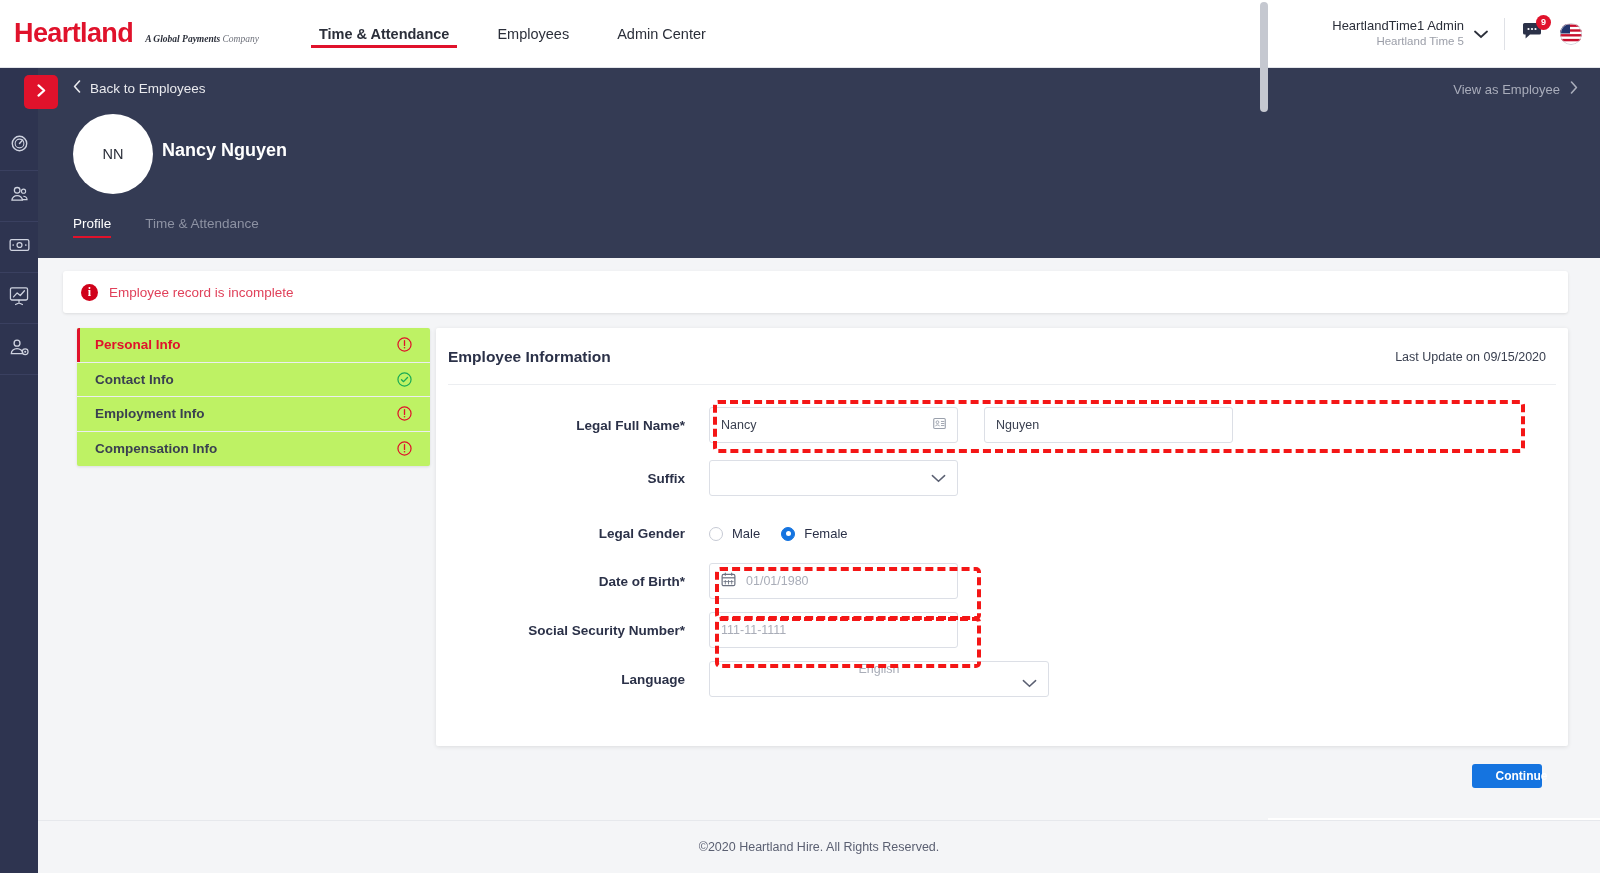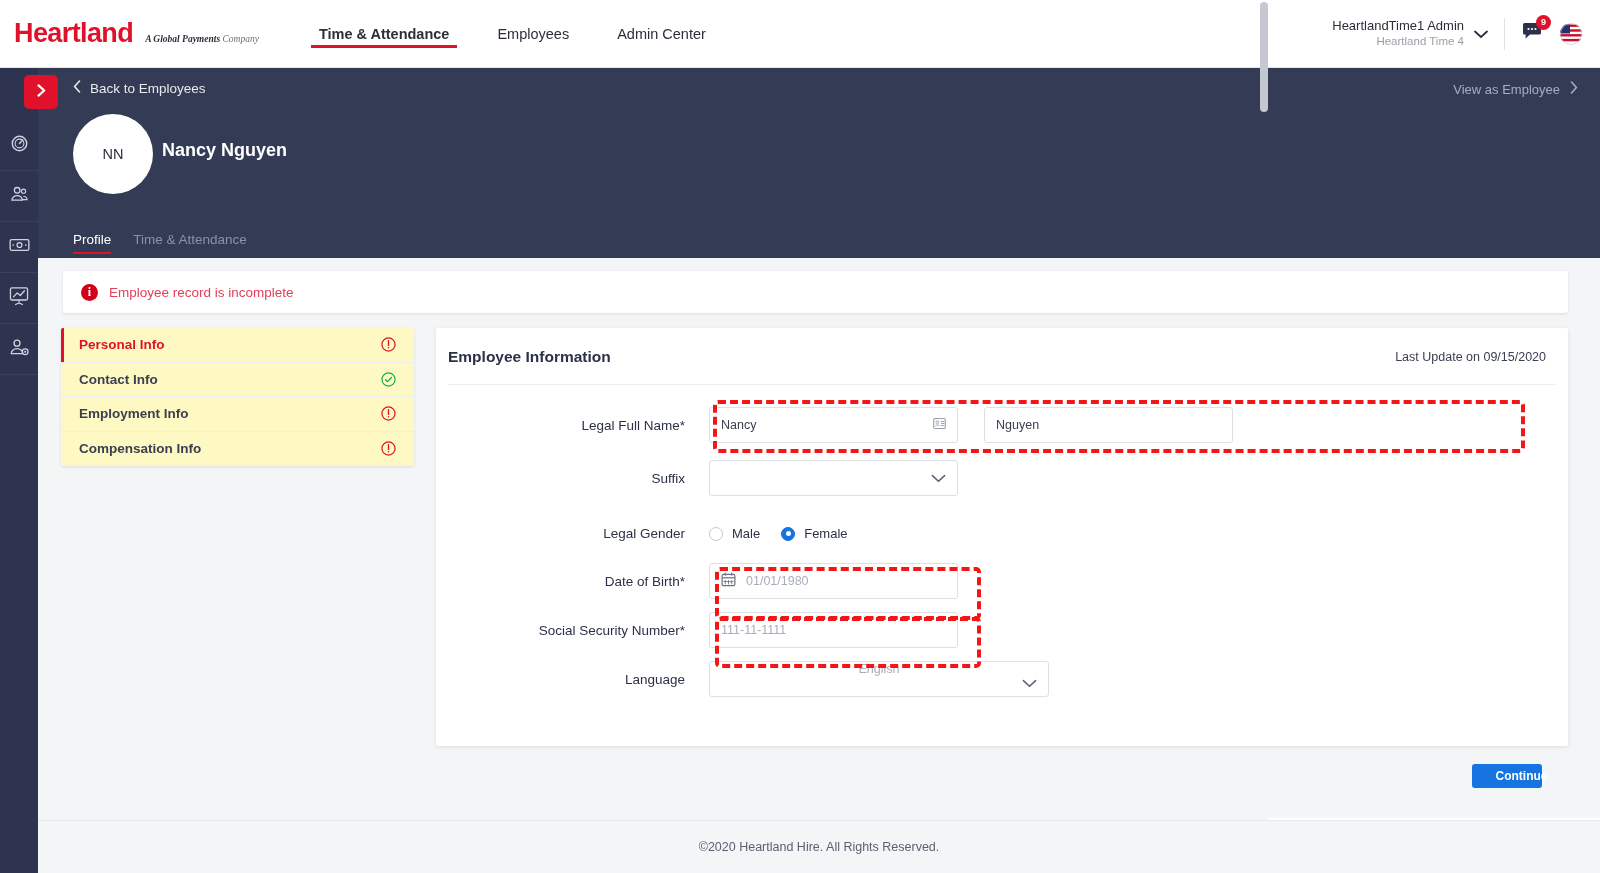--- a/index.html
+++ b/index.html
@@ -87,21 +87,21 @@
   .view-as .chev { margin-left: 10px; }
   .avatar {
     position: absolute; top: 46px; left: 35px; width: 80px; height: 80px;
     border-radius: 50%; background: #ffffff; display: flex; align-items: center;
     justify-content: center; color: #2b2f3a; font-size: 14.5px;
   }
   .emp-name {
     position: absolute; top: 72px; left: 124px; color: #ffffff;
     font-size: 18px; font-weight: bold;
   }
-  .emp-tabs { position: absolute; bottom: 4px; left: 35px; display: flex; gap: 22px; }
+  .emp-tabs { position: absolute; bottom: 20px; left: 35px; display: flex; gap: 34px; }
   .emp-tab { font-size: 13.5px; color: #8d92a3; position: relative; padding-bottom: 7px; cursor: pointer; }
   .emp-tab.active { color: #ffffff; font-weight: normal; }
   .emp-tab.active:after {
     content: ""; position: absolute; left: 0; right: 0; bottom: 0;
     height: 2.5px; background: #e0122b;
   }
 
   
   .body-area { position: absolute; top: 258px; left: 38px; width: 1562px; height: 560px; background: #f4f5f7; }
   .alert-bar {
@@ -110,21 +110,21 @@
     padding-left: 18px; box-shadow: 0 1px 3px rgba(0,0,0,.10);
   }
   .alert-ico {
     width: 17px; height: 17px; border-radius: 50%; background: #d0021b; color: #fff;
     font-size: 12px; font-weight: bold; display: flex; align-items: center;
     justify-content: center; font-family: "Liberation Serif", serif; margin-right: 11px;
   }
   .alert-txt { color: #e0415a; font-size: 13.5px; }
 
   .section-nav {
-    position: absolute; top: 70px; left: 23px; width: 353px; background: #fef9c3;
+    position: absolute; top: 70px; left: 39px; width: 353px; background: #bef264;
     border-radius: 2px; box-shadow: 0 1px 3px rgba(0,0,0,.10); overflow: hidden;
   }
   .sec-item {
     height: 34.5px; display: flex; align-items: center; padding: 0 18px 0 18px;
     border-bottom: 1px solid #eceef1; position: relative; cursor: pointer;
   }
   .sec-item:last-child { border-bottom: none; }
   .sec-item .lbl { font-size: 13.5px; color: #3a4050; font-weight: bold; }
   .sec-item.active .lbl { color: #e0122b; }
   .sec-item.active:before {
@@ -139,21 +139,21 @@
   .panel-head {
     display: flex; align-items: center; padding: 20px 22px 0 12px;
   }
   .panel-title { font-size: 15.5px; font-weight: bold; color: #2b3148; }
   .panel-updated { margin-left: auto; font-size: 12.5px; color: #3a4050; }
   .panel-rule { margin: 18px 12px 0 12px; height: 1px; background: #eceef1; }
 
   .frow { display: flex; align-items: center; margin-top: 10px; }
   .flabel {
     width: 273px; text-align: right; padding-right: 24px;
-    font-size: 13.5px; font-weight: normal; color: #2b3148;
+    font-size: 13.5px; font-weight: bold; color: #2b3148;
   }
   .inp {
     height: 36px; border: 1px solid #dcdfe6; border-radius: 3px; background: #fff;
     display: flex; align-items: center; padding: 0 11px; font-size: 12.5px;
     color: #3a4050; position: relative; cursor: text;
   }
   .inp.ph { color: #a9adb8; }
   .inp.sel { cursor: pointer; }
   .w-name { width: 249px; }
   .w-mid  { width: 249px; margin-left: 26px; }
@@ -221,21 +221,21 @@
     <div class="mainnav">
       <div class="navitem active">Time &amp; Attendance</div>
       <div class="navitem">Employees</div>
       <div class="navitem">Admin Center</div>
     </div>
 
     <div class="topright">
       <div style="display:flex;align-items:center;cursor:pointer">
         <div class="userblock">
           <div class="user-name">HeartlandTime1 Admin</div>
-          <div class="user-org">Heartland Time 4</div>
+          <div class="user-org">Heartland Time 5</div>
         </div>
         <span class="caret-down">
           <svg width="14" height="9" viewBox="0 0 14 9">
               <path d="M1 1.5 L7 7 L13 1.5" stroke="#2b2f3a" stroke-width="1.8" fill="none" stroke-linecap="round"></path>
             </svg>
         </span>
       </div>
       <div class="divider-v"></div>
       <div class="chat-wrap">
         <span>

